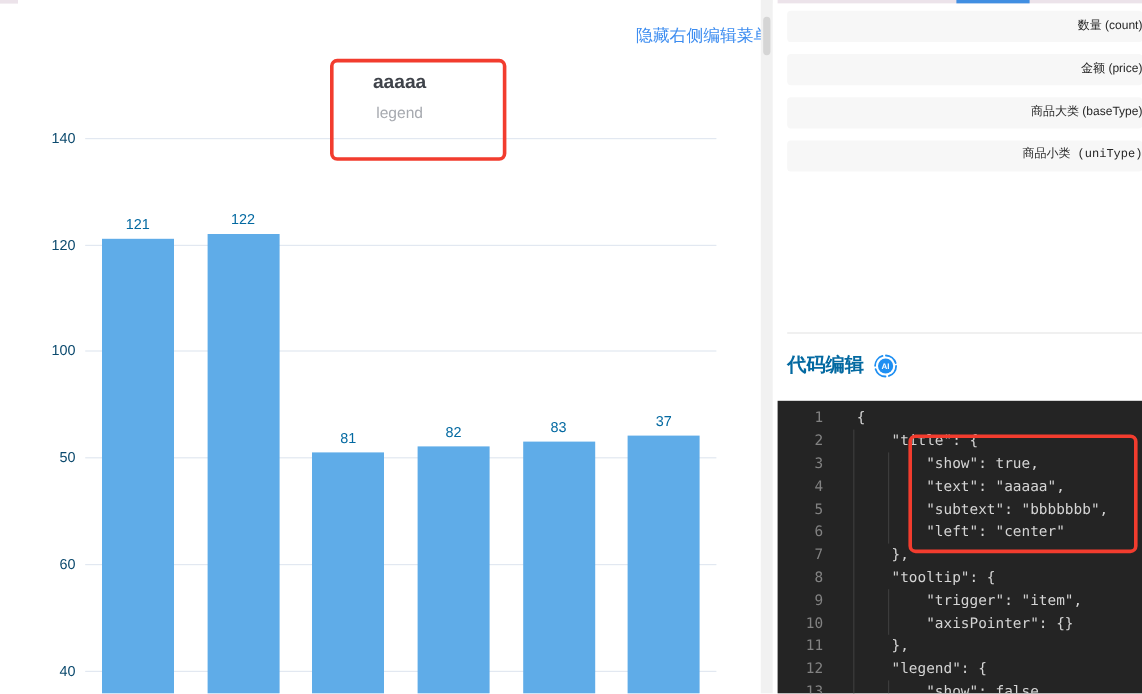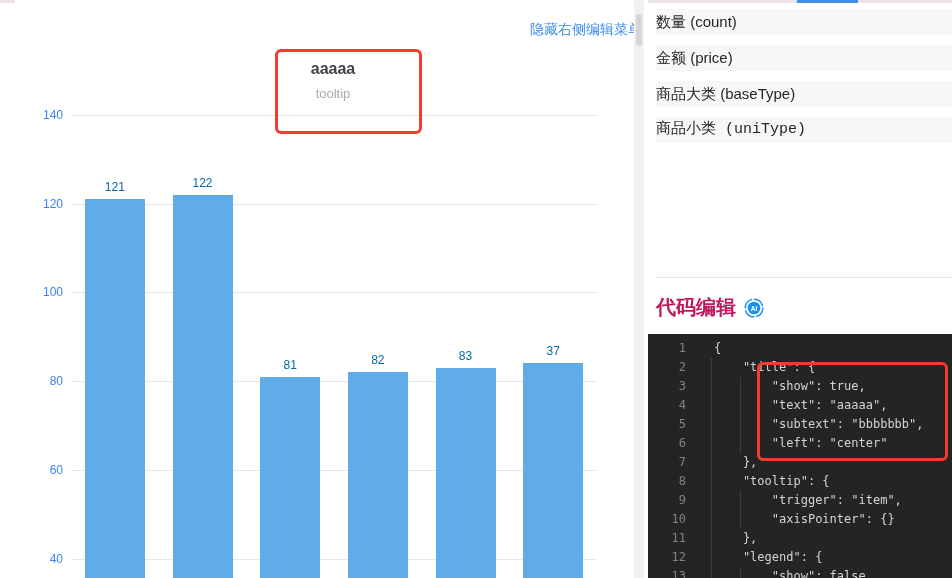--- a/index.html
+++ b/index.html
@@ -11,39 +11,39 @@
   .top-bar-thumb { position:absolute; left:797px; top:0; width:61px; height:3px; background:#418fe2; }
 
   
   .chart-region { position:absolute; left:0; top:0; width:633px; height:578px; background:#fff;margin-left:15px; }
   .hide-menu-link { position:absolute; top:21px; right:6px; font-size:14px; color:#3c8cf0; cursor:pointer; white-space:nowrap; }
   .title-group { position:absolute; left:318px; top:60px; transform:translateX(-50%); text-align:center; }
   .chart-title { font-size:16px; font-weight:bold; color:#3f434a; line-height:17px; }
   .chart-subtitle { margin-top:10px; font-size:13px; color:#a7aab0; line-height:14px; }
 
   .gridline { position:absolute; left:56px; width:526px; height:1px; background:#e2e8f1; }
-  .y-tick { position:absolute; left:0; width:48px; text-align:right; font-size:12px; color:#3b82f6; }
+  .y-tick { position:absolute; left:0; width:48px; text-align:right; font-size:12px; color:#0c4a6e; }
   .bar { position:absolute; width:60px; background:#5face8; }
   .bar-label { position:absolute; width:60px; text-align:center; font-size:12px; color:#0369a1; }
 
   .annotation-box { position:absolute; border:3px solid #f23c2e; border-radius:6px; background:transparent; pointer-events:none; }
   .annot-title { left:260px; top:49px; width:147px; height:85px; }
   .annot-code  { left:757px; top:362px; width:191px; height:99px; z-index:30; }
 
   
   .v-divider { position:absolute; left:634px; top:0; width:10px; height:578px; background:#f1f1f1; }
   .v-thumb { position:absolute; left:636px; top:14px; width:6px; height:32px; background:#d5d5d5; border-radius:3px; }
 
   
   .right-panel { position:absolute; left:644px; top:3px; width:308px; height:575px; background:#fff; }
   .field-row { position:absolute; left:12px; width:296px; height:26px; background:#f7f7f7; border-radius:3px;
-               text-align:left; line-height:26px; font-size:15px; color:#262626; cursor:pointer; }
+               text-align:right; line-height:26px; font-size:10px; color:#262626; cursor:pointer; }
   .panel-divider { position:absolute; left:12px; top:274px; width:296px; height:1px; background:#e7e7e7; }
   .code-header { position:absolute; left:12px; top:291px; display:flex; align-items:center; }
-  .code-header-label { font-size:20px; font-weight:bold; color:#be185d; }
+  .code-header-label { font-size:16px; font-weight:bold; color:#0369a1; }
   .ai-icon { margin-left:8px; width:20px; height:20px; cursor:pointer; }
 
   
   .editor { position:absolute; left:648px; top:334px; width:304px; height:244px; background:#242424;
             overflow:hidden; padding-top:5px; }
   .code-line { display:flex; height:19px; line-height:19px;
                font-family:"DejaVu Sans Mono", monospace; font-size:12px; }
   .ln { width:38px; text-align:right; color:#828282; flex:none; }
   .code-text { margin-left:28px; color:#d4d4d4; white-space:pre; }
   .indent-guide { position:absolute; width:1px; background:#3c3c3c; }
@@ -53,32 +53,32 @@
 
 <div class="top-bar">
   <div class="top-bar-thumb"></div>
 </div>
 
 <div class="chart-region">
   <span class="hide-menu-link">隐藏右侧编辑菜单</span>
 
   <div class="title-group">
     <div class="chart-title">aaaaa</div>
-    <div class="chart-subtitle">tooltip</div>
+    <div class="chart-subtitle">legend</div>
   </div>
 
   <div id="plot">
       <div class="gridline" style="top: 114.75px;"></div>
       <div class="y-tick" style="top: 107.75px;">140</div>
       <div class="gridline" style="top: 203.5px;"></div>
       <div class="y-tick" style="top: 196.5px;">120</div>
       <div class="gridline" style="top: 292.25px;"></div>
       <div class="y-tick" style="top: 285.25px;">100</div>
       <div class="gridline" style="top: 381px;"></div>
-      <div class="y-tick" style="top: 374px;">80</div>
+      <div class="y-tick" style="top: 374px;">50</div>
       <div class="gridline" style="top: 469.75px;"></div>
       <div class="y-tick" style="top: 462.75px; padding-left: 20px;">60</div>
       <div class="gridline" style="top: 558.5px;"></div>
       <div class="y-tick" style="top: 551.5px;">40</div>
       <div class="bar" style="left: 69.835px; top: 199.062px; height: 378.938px; background: rgb(95, 172, 232);"></div>
       <div class="bar-label" style="left: 69.835px; top: 180.062px;">121</div>
       <div class="bar" style="left: 157.505px; top: 194.625px; height: 383.375px; background: rgb(95, 172, 232);"></div>
       <div class="bar-label" style="left: 157.505px; top: 175.625px;">122</div>
       <div class="bar" style="left: 245.175px; top: 376.562px; height: 201.438px; background: rgb(95, 172, 232);"></div>
       <div class="bar-label" style="left: 245.175px; top: 357.562px;">81</div>

